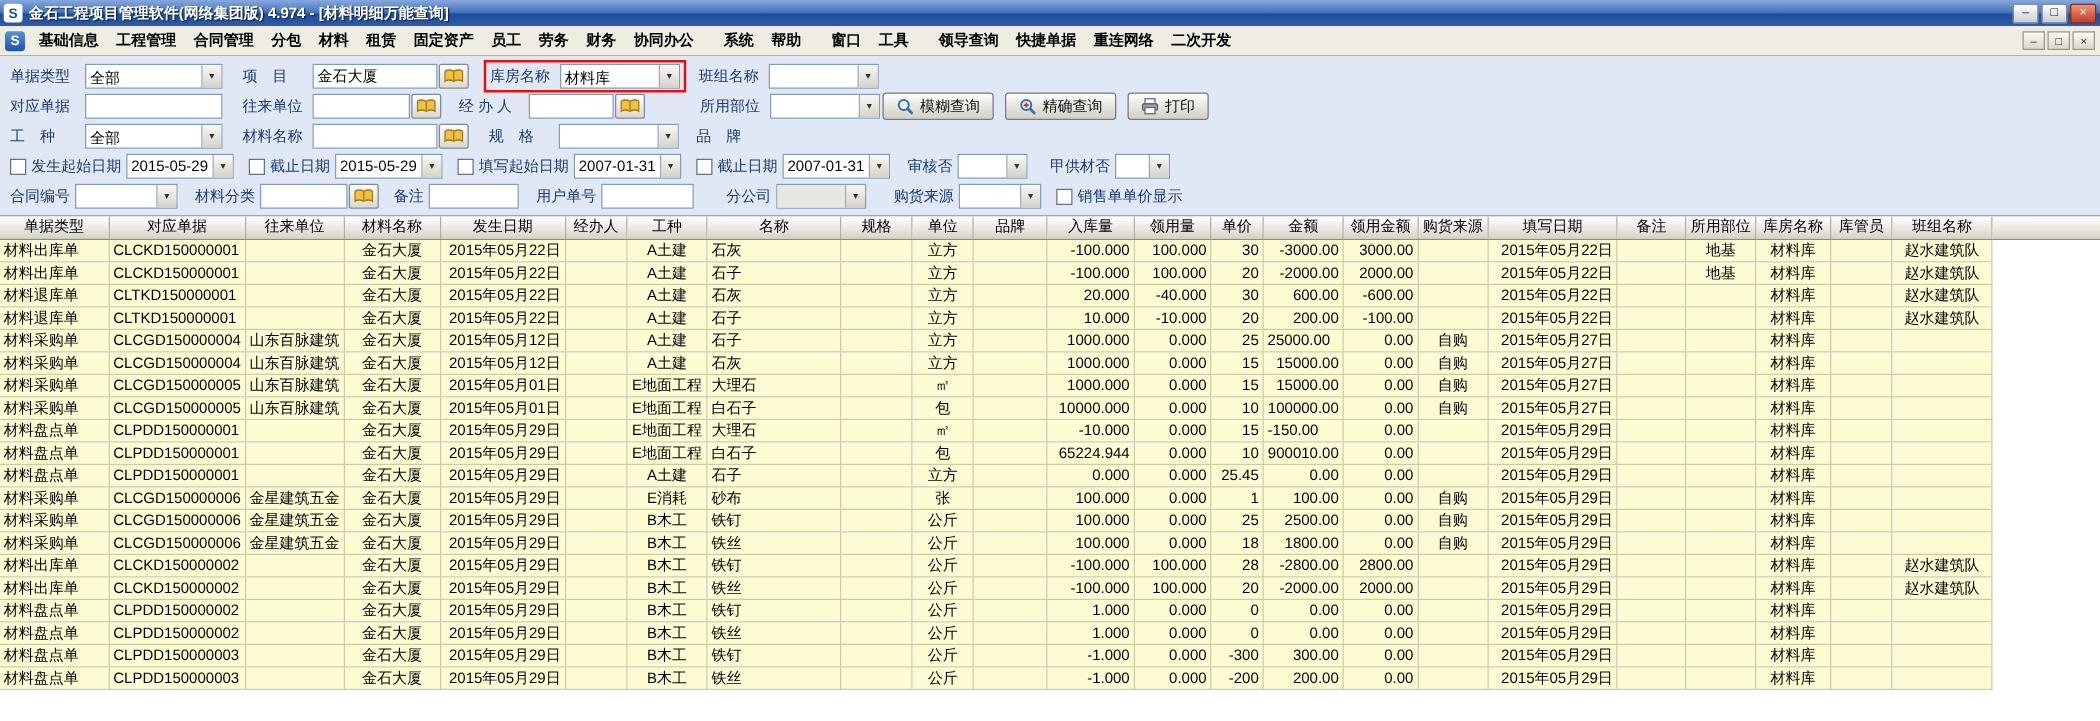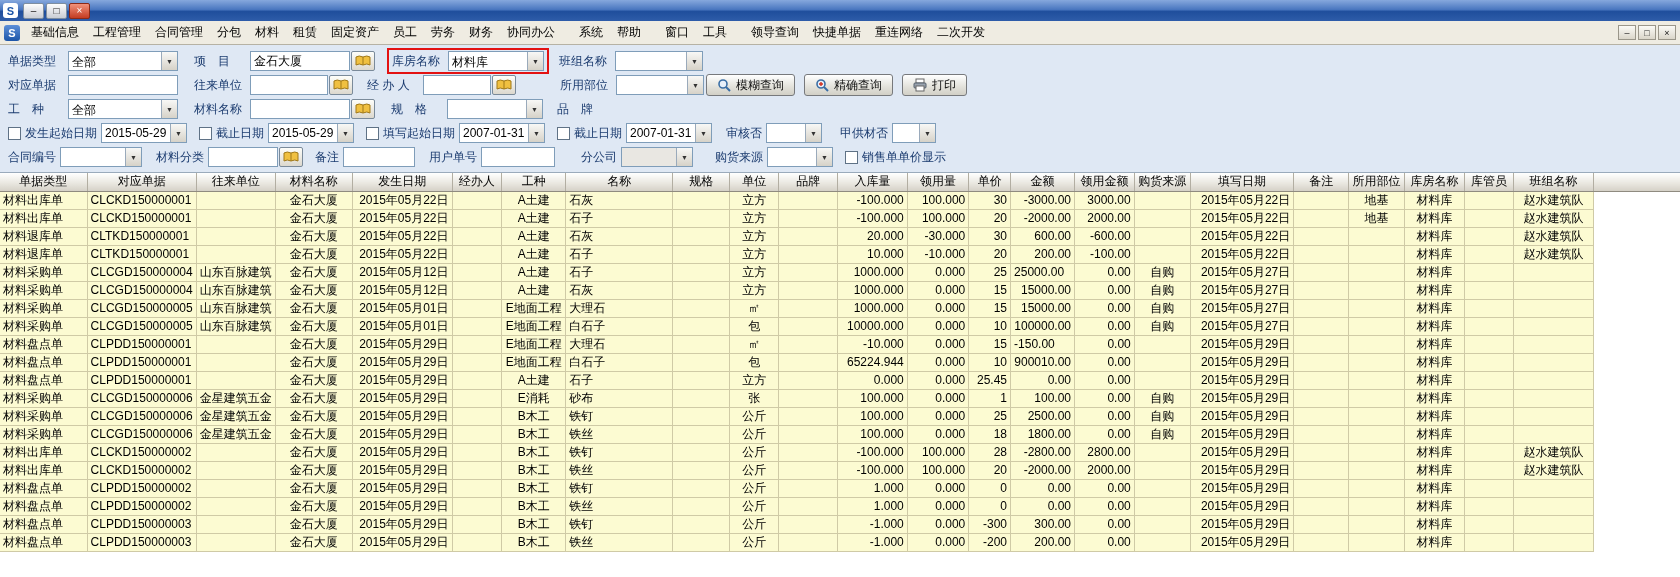--- a/index.html
+++ b/index.html
@@ -15,21 +15,21 @@
   .win-btns { display:flex; gap:2px; }
   .wbtn { width:21px; height:16px; border:1px solid #7E8EA0; border-radius:2px; font-size:10px; line-height:1;
     display:flex; align-items:center; justify-content:center; background:linear-gradient(#FDFDFD,#C9CDD4); color:#222; cursor:default; }
   .wbtn.close { background:linear-gradient(#F2927B,#C33C22); color:#fff; border-color:#8A2A18; }
 
   
   .menubar { height:24px; flex:0 0 24px; background:#EFECE2; border-bottom:1px solid #B6B2A4;
     display:flex; align-items:center; padding:0 4px; position:relative; }
   .menu-logo { width:16px; height:16px; background:linear-gradient(#5E90D8,#1C55A8); border-radius:3px; color:#fff;
     font-weight:bold; font-size:11px; display:flex; align-items:center; justify-content:center; margin-right:4px; }
-  .menu-item { padding:3px 7px; white-space:nowrap; cursor:default; }
+  .menu-item { padding:3px 7px; white-space:nowrap; cursor:default;font-weight:bold; }
   .menu-gap { width:10px; display:inline-block; }
   .mdi-btns { position:absolute; right:4px; top:4px; display:flex; gap:2px; }
   .mbtn { width:18px; height:15px; border:1px solid #9A968A; background:linear-gradient(#FBFAF6,#DAD6CA);
     font-size:9px; display:flex; align-items:center; justify-content:center; color:#222; }
 
   
   .filters { height:128px; flex:0 0 128px; background:#DFE8F4; border-bottom:1px solid #9AAABB; position:relative; padding-top:4px; }
   .f-row { height:24px; display:flex; align-items:center; padding-left:8px; }
   .f-label { color:#1B3B6F; white-space:nowrap; overflow:hidden; margin-right:4px; }
   .w56 { width:56px; } .w52 { width:52px; }
@@ -62,20 +62,21 @@
     white-space:nowrap; overflow:hidden; padding:0 3px; font-size:12px; color:#000; }
   td.fillercell { background:#fff; border-right:none; border-bottom:none; }
 </style>
 </head>
 <body>
 
 <div class="app">
 
   <div class="titlebar">
     <span class="app-logo">S</span>
+    <span class="title-text">金石工程项目管理软件(网络集团版) 4.974 - [材料明细万能查询]</span>
     <span class="win-btns">
       <span class="wbtn">–</span>
       <span class="wbtn">□</span>
       <span class="wbtn close">×</span>
     </span>
   </div>
 
   <div class="menubar">
     <span class="menu-logo">S</span>
     <div id="menu-items" style="display:flex;align-items:center;">
@@ -419,21 +420,21 @@
             <td style="text-align: left;"></td>
             <td style="text-align: center;">金石大厦</td>
             <td style="text-align: right;">2015年05月22日</td>
             <td style="text-align: center;"></td>
             <td style="text-align: center;">A土建</td>
             <td style="text-align: left;">石灰</td>
             <td style="text-align: center;"></td>
             <td style="text-align: center;">立方</td>
             <td style="text-align: center;"></td>
             <td style="text-align: right;">20.000</td>
-            <td style="text-align: right;">-30.000</td>
+            <td style="text-align: right;">-40.000</td>
             <td style="text-align: right;">30</td>
             <td style="text-align: right;">600.00</td>
             <td style="text-align: right;">-600.00</td>
             <td style="text-align: center;"></td>
             <td style="text-align: right;">2015年05月22日</td>
             <td style="text-align: center;"></td>
             <td style="text-align: center;"></td>
             <td style="text-align: center;">材料库</td>
             <td style="text-align: center;"></td>
             <td style="text-align: center;">赵水建筑队</td>

